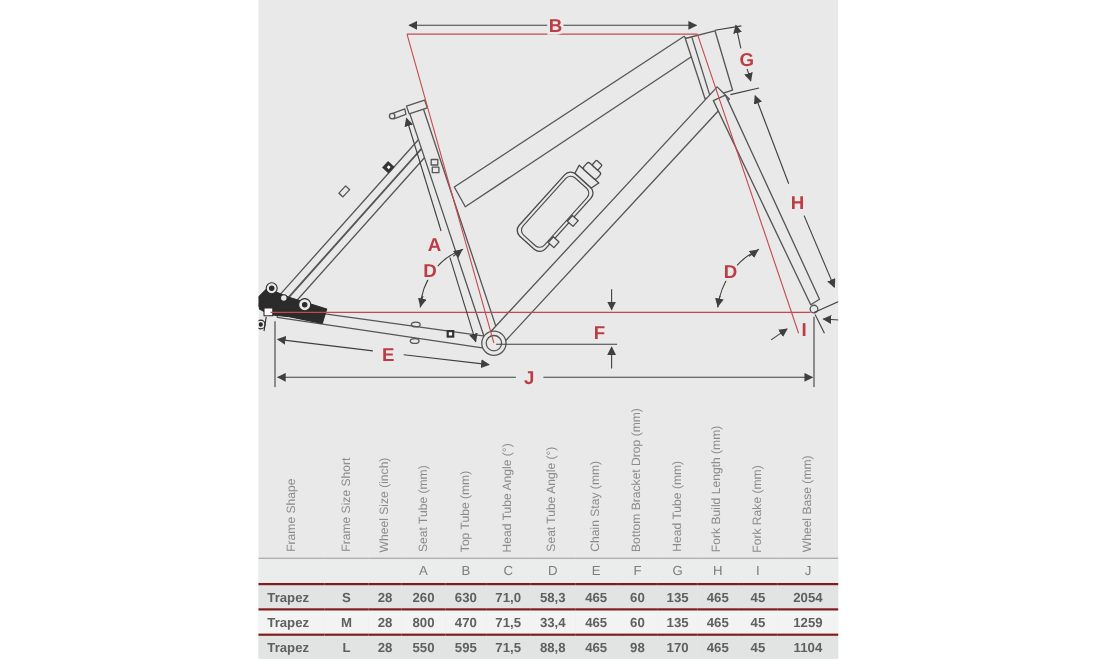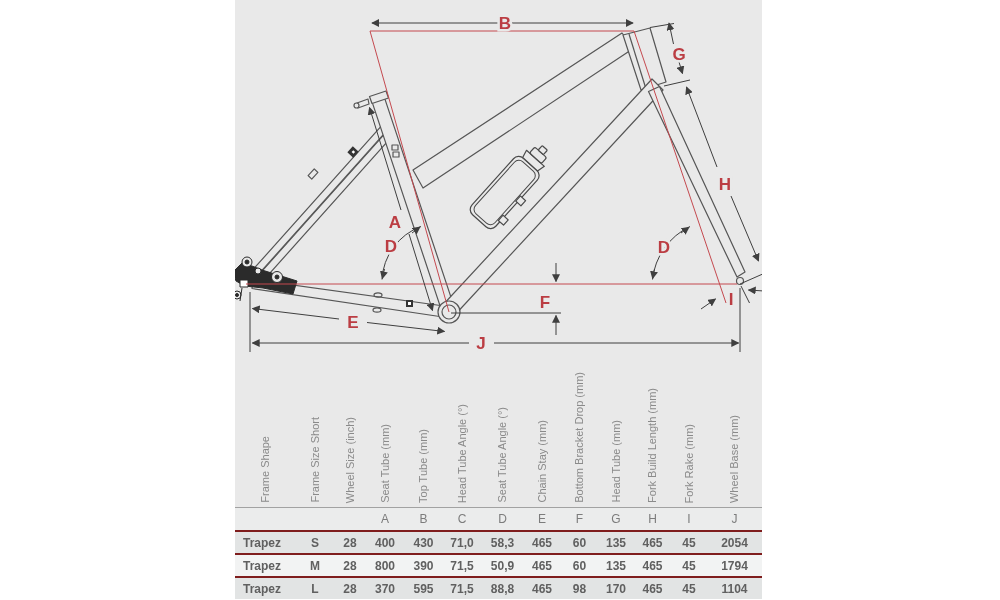--- a/index.html
+++ b/index.html
@@ -208,51 +208,51 @@
             <td>F</td>
             <td>G</td>
             <td>H</td>
             <td>I</td>
             <td>J</td>
           </tr>
           <tr class="data-row shaded">
             <td class="shape-cell">Trapez</td>
             <td>S</td>
             <td>28</td>
-            <td>400</td>
-            <td>430</td>
+            <td>260</td>
+            <td>630</td>
             <td>71,0</td>
             <td>58,3</td>
             <td>465</td>
             <td>60</td>
             <td>135</td>
             <td>465</td>
             <td>45</td>
             <td>2054</td>
           </tr>
           <tr class="data-row light">
             <td class="shape-cell">Trapez</td>
             <td>M</td>
             <td>28</td>
             <td>800</td>
-            <td>390</td>
+            <td>470</td>
             <td>71,5</td>
-            <td>50,9</td>
+            <td>33,4</td>
             <td>465</td>
             <td>60</td>
             <td>135</td>
             <td>465</td>
             <td>45</td>
-            <td>1794</td>
+            <td>1259</td>
           </tr>
           <tr class="data-row shaded">
             <td class="shape-cell">Trapez</td>
             <td>L</td>
             <td>28</td>
-            <td>370</td>
+            <td>550</td>
             <td>595</td>
             <td>71,5</td>
             <td>88,8</td>
             <td>465</td>
             <td>98</td>
             <td>170</td>
             <td>465</td>
             <td>45</td>
             <td>1104</td>
           </tr>

